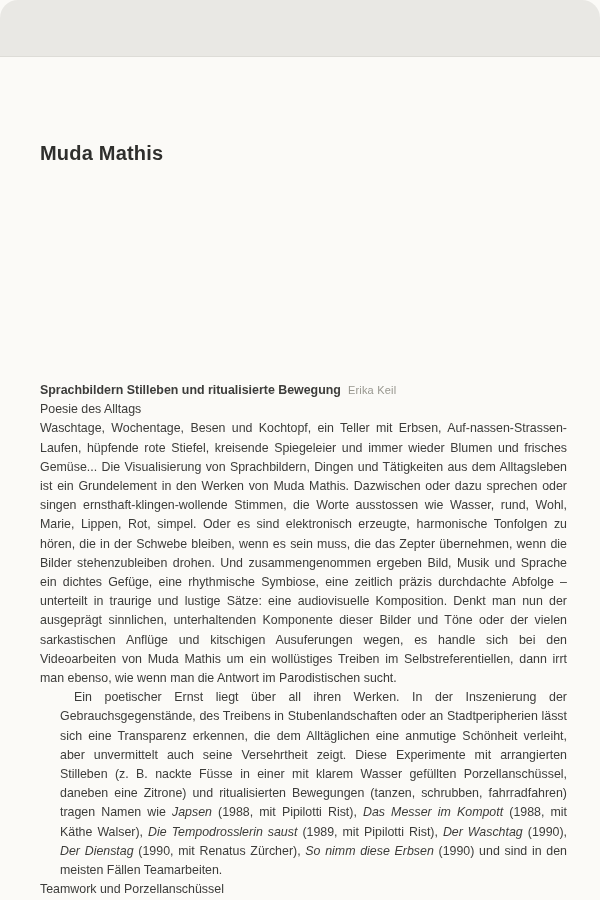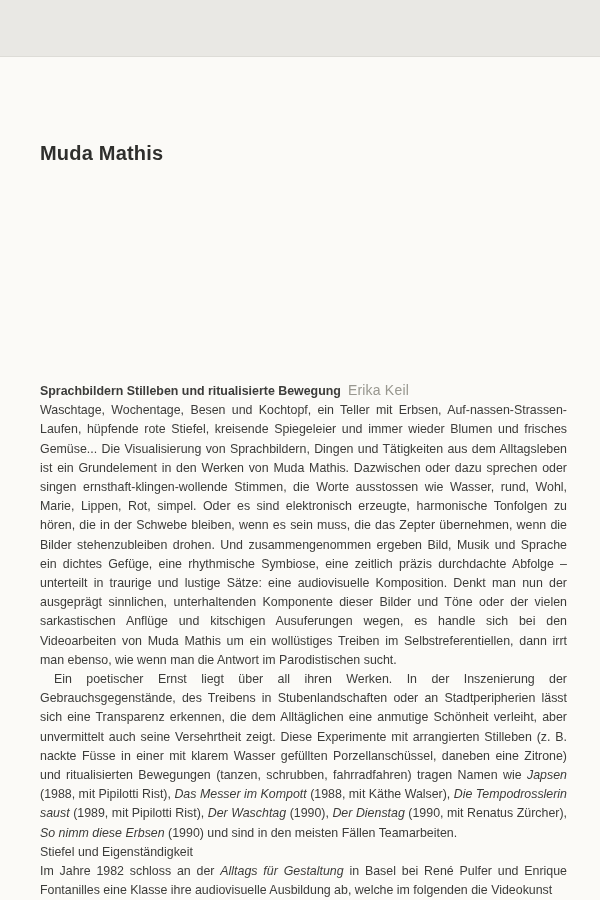--- a/index.html
+++ b/index.html
@@ -3,64 +3,65 @@
 <meta charset="utf-8">
 <style>
   html, body { margin: 0; padding: 0; }
   body {
     width: 600px; height: 900px; overflow: hidden;
     background: #fbfaf7;
     font-family: "Liberation Sans", "DejaVu Sans", sans-serif;
   }
   .sheet {
     position: relative; width: 600px; height: 900px;
-    background: #fbfaf7; color: #3c3c3a; overflow: hidden;
+    background: #fbfaf7; color: #3c3c3a; overflow: hidden; border-radius: 18px;
   }
   .scan-band {
     position: absolute; top: 0; left: 0; width: 600px; height: 56px;
     background: #e9e8e4; border-bottom: 1px solid #dddcd7;
   }
   .title {
     position: absolute; top: 142px; left: 40px; margin: 0;
     font-size: 20px; font-weight: bold; letter-spacing: 0.2px;
     color: #2f2f2d;
   }
   .text-col {
     position: absolute; top: 381px; left: 40px; width: 527px;
     font-size: 12.4px; line-height: 19.2px; text-align: justify;
     color: #3c3c3a;
   }
   .text-col p { margin: 0; }
   .heading-line, .sub { text-align: left; }
   .b { font-weight: bold; }
   .author {
-    font-size: 14px; color: #98978f; margin-left: 7px; letter-spacing: 0.2px;
+    font-size: 11px; color: #98978f; margin-left: 7px; letter-spacing: 0.2px;
     font-weight: normal;
   }
-  .para.indent { text-indent: 14px; }
+  .para.indent { text-indent: 14px; margin-left: 20px; }
   .section2 { margin-top: 7px; }
   .it { font-style: italic; }
 </style>
 </head>
 <body>
 
 <div class="sheet">
 
   <div class="scan-band"></div>
 
   <h1 class="title">Muda Mathis</h1>
 
   <div class="text-col">
 
     <p class="heading-line"><span class="b">Sprachbildern Stilleben und ritualisierte Bewegung</span><span class="author">Erika Keil</span></p>
 
+    <p class="sub">Poesie des Alltags</p>
 
     <p class="para"><span>Waschtage, Wochentage, Besen und Kochtopf, ein Teller mit Erbsen, Auf-nassen-Strassen-Laufen, hüpfende rote Stiefel, kreisende Spiegeleier und immer wieder Blumen und frisches Gemüse... Die Visualisierung von Sprachbildern, Dingen und Tätigkeiten aus dem Alltagsleben ist ein Grundelement in den Werken von Muda Mathis. Dazwischen oder dazu sprechen oder singen ernsthaft-klingen-wollende Stimmen, die Worte ausstossen wie Wasser, rund, Wohl, Marie, Lippen, Rot, simpel. Oder es sind elektronisch erzeugte, harmonische Tonfolgen zu hören, die in der Schwebe bleiben, wenn es sein muss, die das Zepter übernehmen, wenn die Bilder stehenzubleiben drohen. Und zusammengenommen ergeben Bild, Musik und Sprache ein dichtes Gefüge, eine rhythmische Symbiose, eine zeitlich präzis durchdachte Abfolge – unterteilt in traurige und lustige Sätze: eine audiovisuelle Komposition. Denkt man nun der ausgeprägt sinnlichen, unterhaltenden Komponente dieser Bilder und Töne oder der vielen sarkastischen Anflüge und kitschigen Ausuferungen wegen, es handle sich bei den Videoarbeiten von Muda Mathis um ein wollüstiges Treiben im Selbstreferentiellen, dann irrt man ebenso, wie wenn man die Antwort im Parodistischen sucht.</span></p>
 
     <p class="para indent"><span>Ein poetischer Ernst liegt über all ihren Werken. In der Inszenierung der Gebrauchsgegenstände, des Treibens in Stubenlandschaften oder an Stadtperipherien lässt sich eine Transparenz erkennen, die dem Alltäglichen eine anmutige Schönheit verleiht, aber unvermittelt auch seine Versehrtheit zeigt. Diese Experimente mit arrangierten Stilleben (z. B. nackte Füsse in einer mit klarem Wasser gefüllten Porzellanschüssel, daneben eine Zitrone) und ritualisierten Bewegungen (tanzen, schrubben, fahrradfahren) tragen Namen wie </span><span class="it">Japsen</span><span> (1988, mit Pipilotti Rist), </span><span class="it">Das Messer im Kompott</span><span> (1988, mit Käthe Walser), </span><span class="it">Die Tempodrosslerin saust</span><span> (1989, mit Pipilotti Rist), </span><span class="it">Der Waschtag</span><span> (1990), </span><span class="it">Der Dienstag</span><span> (1990, mit Renatus Zürcher), </span><span class="it">So nimm diese Erbsen</span><span> (1990) und sind in den meisten Fällen Teamarbeiten.</span></p>
 
-    <p class="sub section2">Stiefel und Eigenständigkeit</p>
+    <p class="sub section2">Teamwork und Porzellanschüssel</p>
 
     <p class="para"><span>Im Jahre 1982 schloss an der </span><span class="it">Alltags für Gestaltung</span><span> in Basel bei René Pulfer und Enrique Fontanilles eine Klasse ihre audiovisuelle Ausbildung ab, welche im folgenden die Videokunst</span></p>
 
   </div>
 
 </div>
 
 </body></html>

